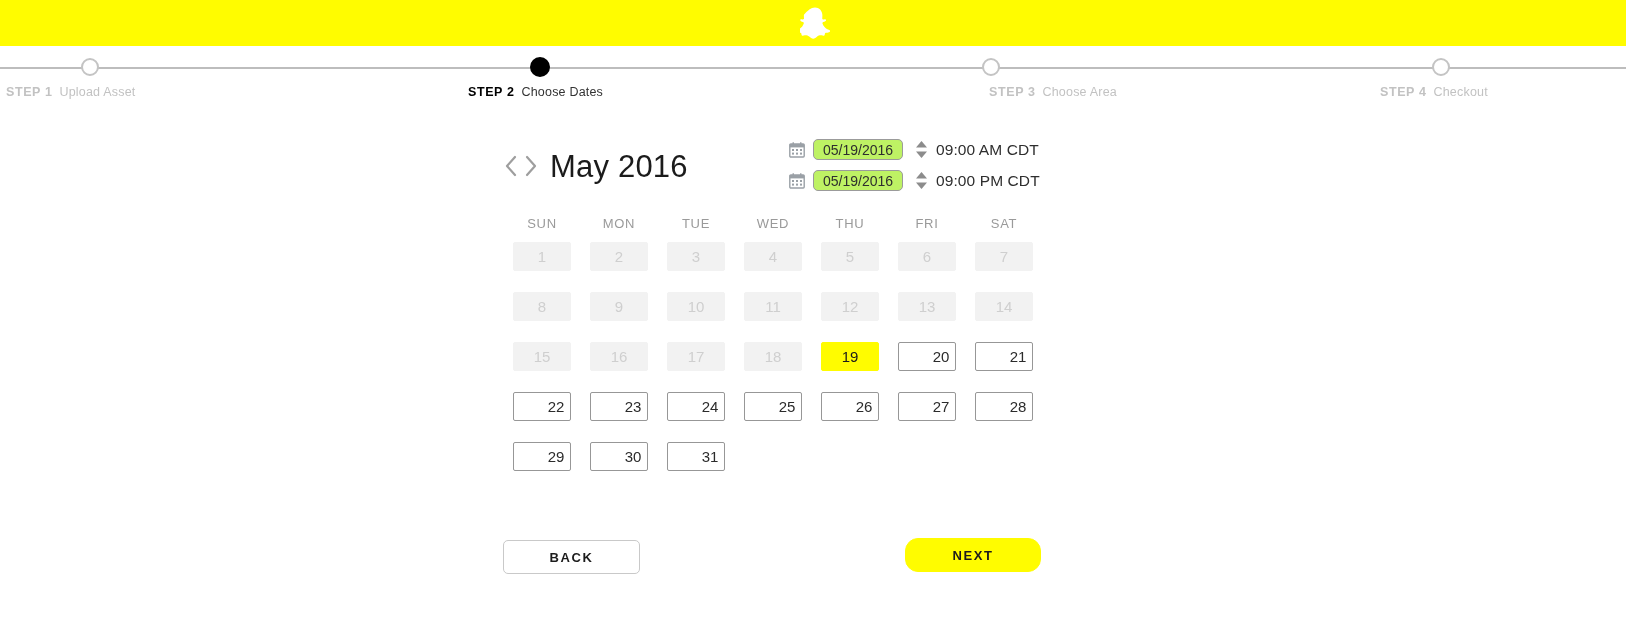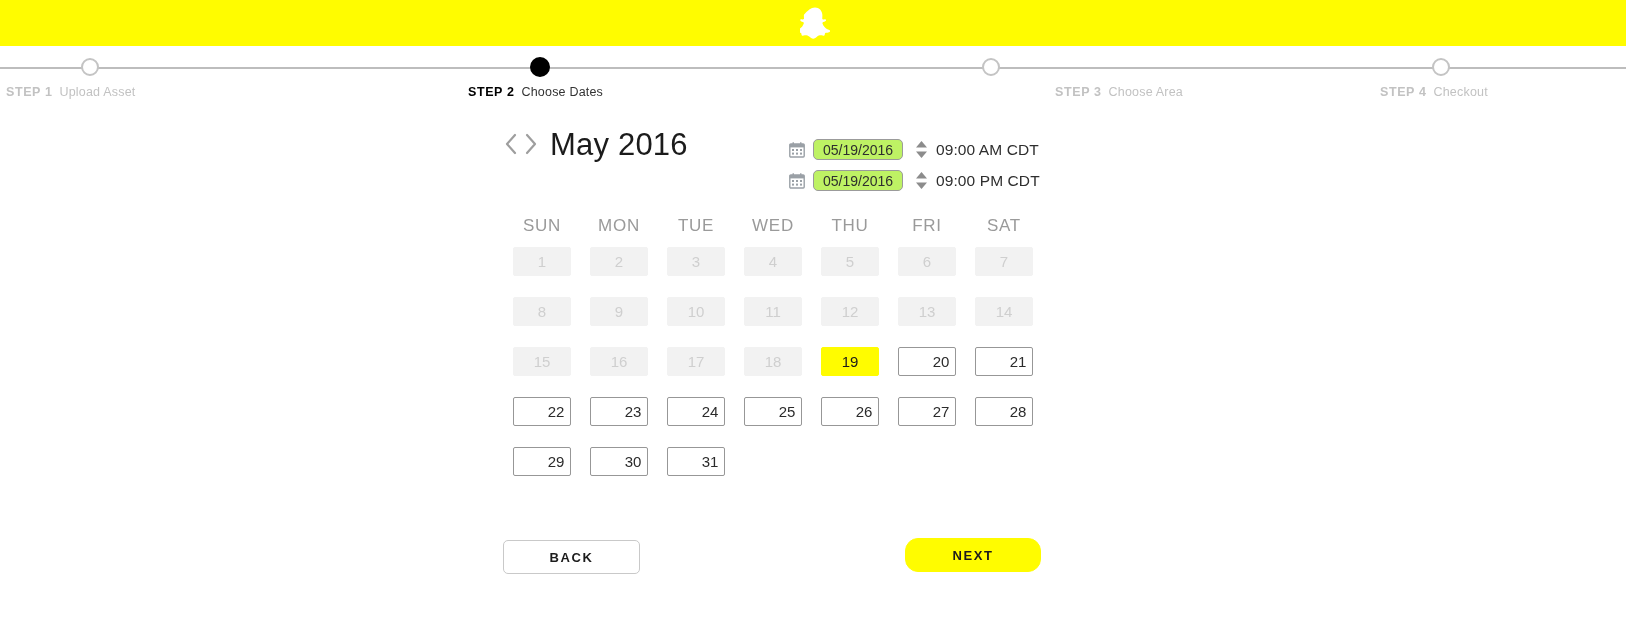--- a/index.html
+++ b/index.html
@@ -93,21 +93,21 @@
   
   .panel {
     position: absolute;
     top: 108px;
     left: 0;
     width: 1626px;
   }
 
   .cal-header {
     position: absolute;
-    top: 14px;
+    top: 36px;
     left: 503px;
     display: flex;
     align-items: center;
     height: 44px;
   }
   .nav-arrows {
     display: flex;
     align-items: center;
     gap: 4px;
     margin-right: 11px;
@@ -178,21 +178,21 @@
     display: flex;
   }
   .dow-cell, .day-cell {
     width: 58px;
     margin-right: 19px;
     box-sizing: border-box;
     text-align: center;
   }
   .dow-cell:last-child, .day-cell:last-child { margin-right: 0; }
   .dow-cell {
-    font-size: 17px;
+    font-size: 13px;
     color: #9a9a9a;
     letter-spacing: 0.7px;
     padding-bottom: 11px;
   }
   .day-row { margin-bottom: 21px; }
   .day-cell {
     height: 29px;
     line-height: 27px;
     font-size: 15px;
     border: 1px solid transparent;
@@ -282,21 +282,21 @@
 
   <div class="step active" style="left:530px;">
     <div class="step-dot"></div>
     <div class="step-labels" style="left:-62px; width:260px; text-align:left;">
       <span class="step-num">STEP 2</span><span class="step-name">Choose Dates</span>
     </div>
   </div>
 
   <div class="step" style="left:982px;">
     <div class="step-dot"></div>
-    <div class="step-labels" style="left:-59px; width:260px; text-align:right;">
+    <div class="step-labels" style="left:-59px; width:260px; text-align:center;">
       <span class="step-num">STEP 3</span><span class="step-name">Choose Area</span>
     </div>
   </div>
 
   <div class="step" style="left:1432px;">
     <div class="step-dot"></div>
     <div class="step-labels" style="left:-52px; width:260px; text-align:left;">
       <span class="step-num">STEP 4</span><span class="step-name">Checkout</span>
     </div>
   </div>

